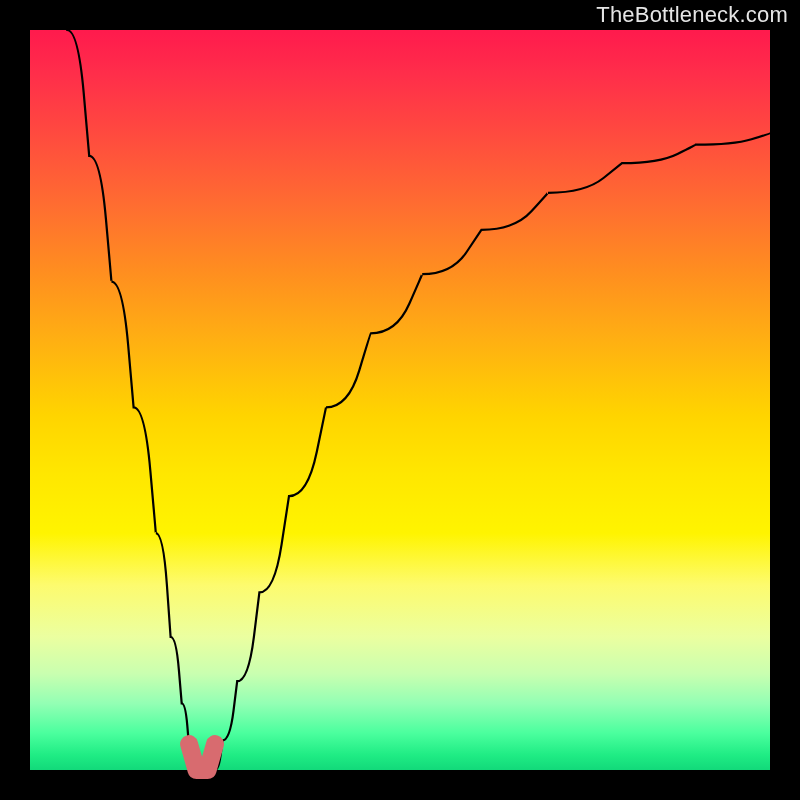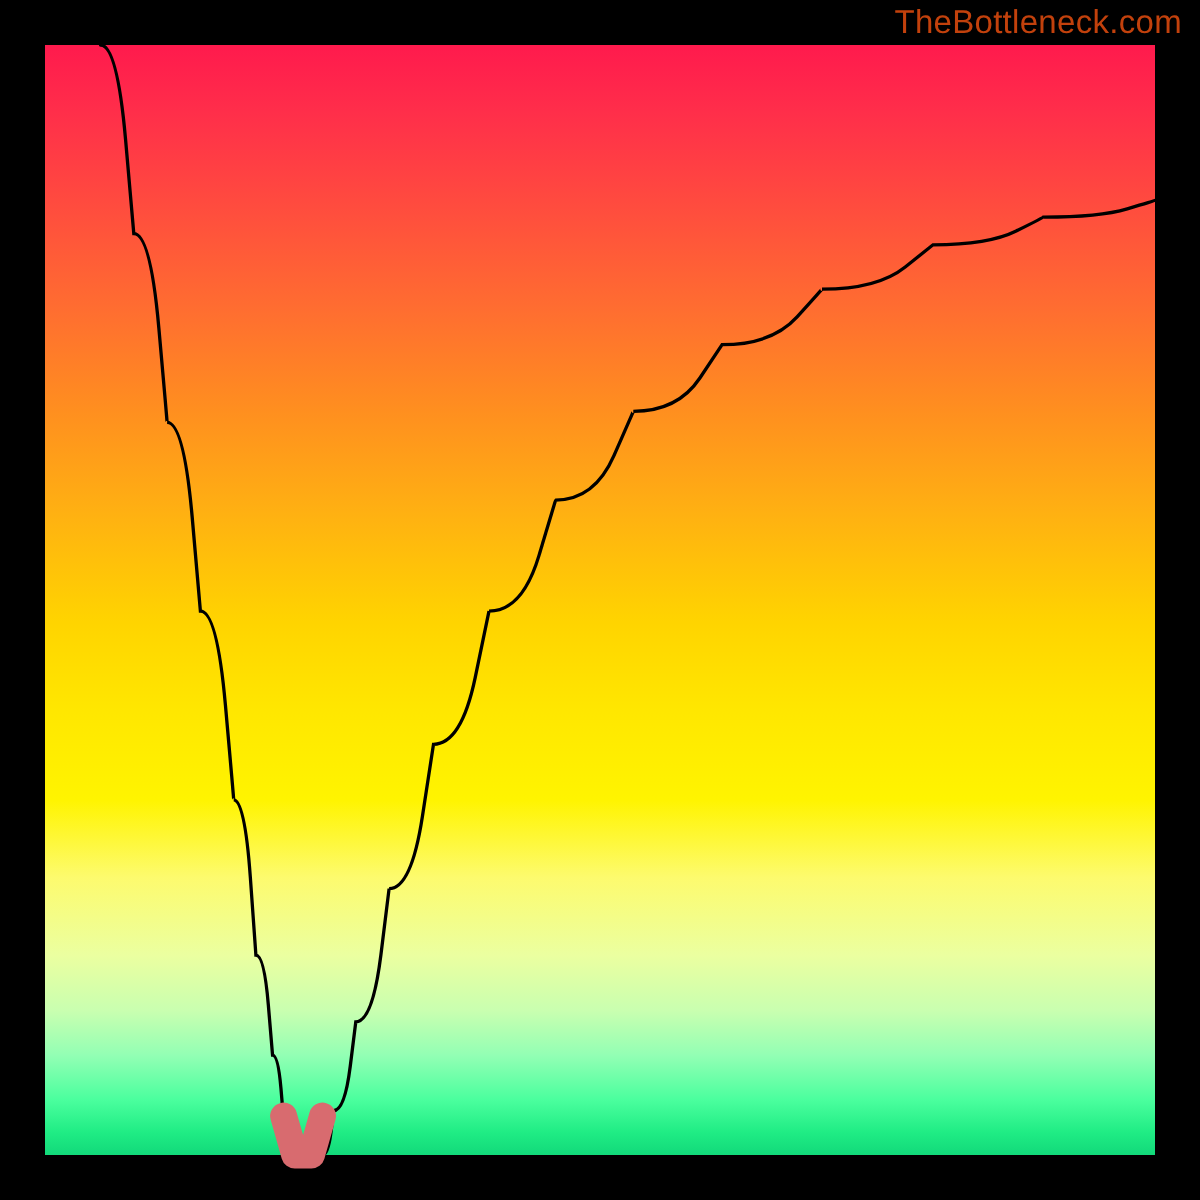--- a/index.html
+++ b/index.html
@@ -8,21 +8,21 @@
     height: 800px;
     background: #000;
     position: relative;
     overflow: hidden;
     font-family: Arial, Helvetica, sans-serif;
   }
   .watermark {
     position: absolute;
     top: 2px;
     right: 12px;
-    color: #c2410c;
+    color: #e5e5e5;
     font-size: 22px;
     letter-spacing: 0.2px;
     z-index: 10;
   }
   .frame {
     position: absolute;
     left: 30px;
     top: 30px;
     width: 740px;
     height: 740px;

